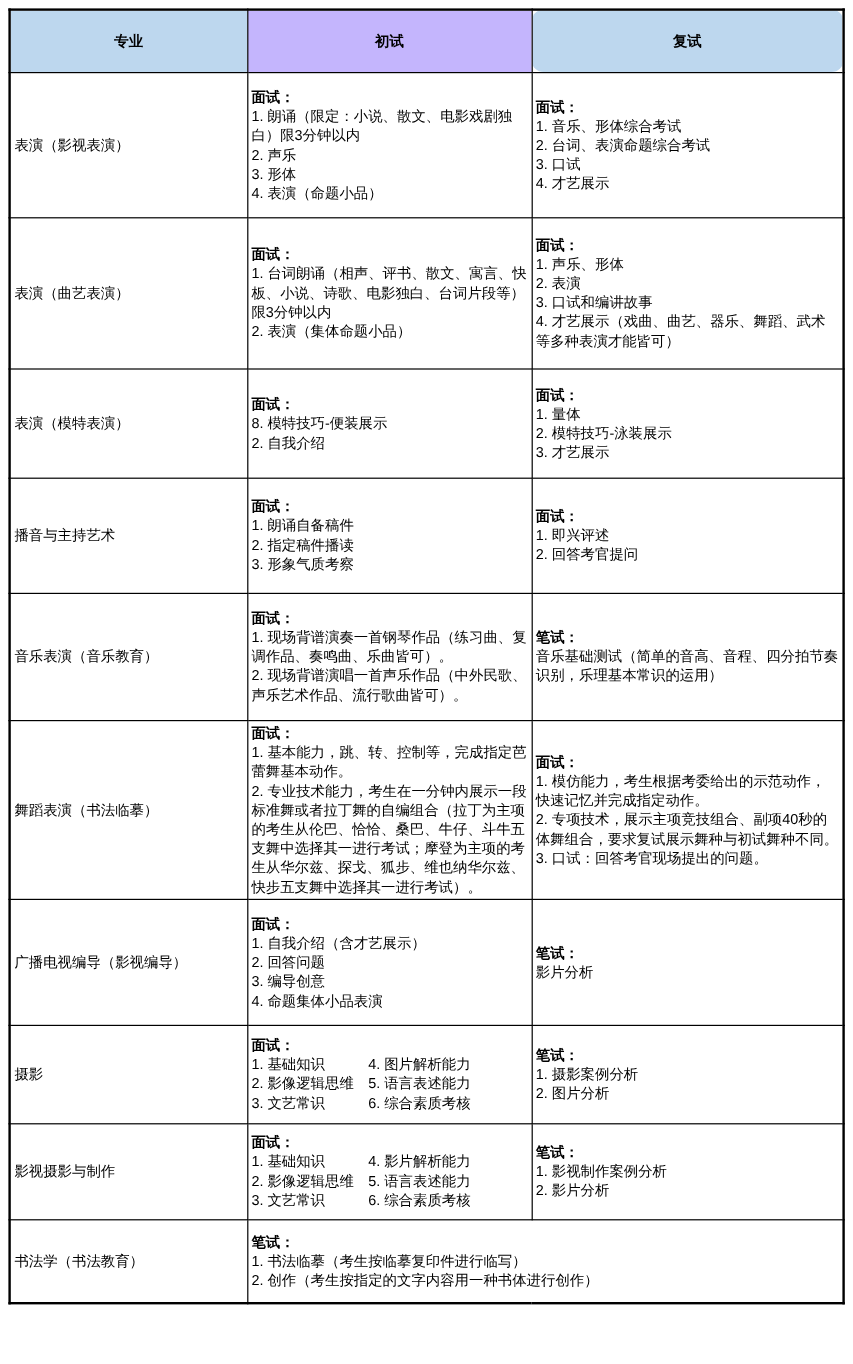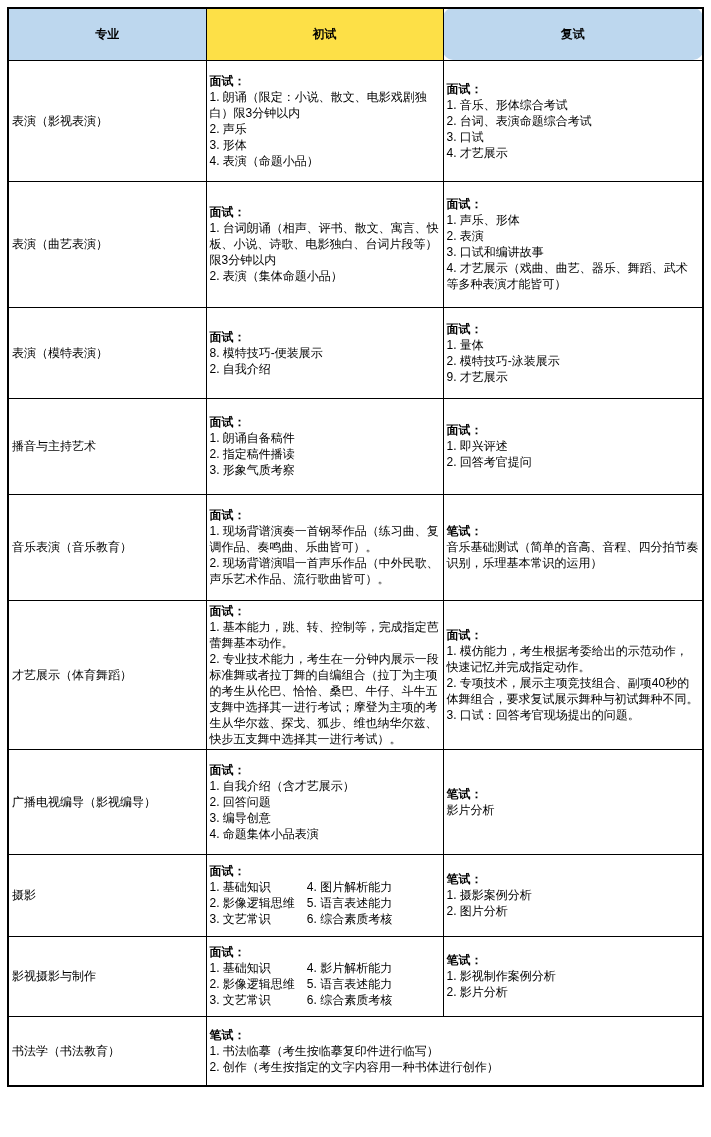--- a/index.html
+++ b/index.html
@@ -58,21 +58,21 @@
 <div class="page">
   <table class="exam-table">
     <colgroup>
       <col style="width:198px">
       <col style="width:237px">
       <col style="width:260px">
     </colgroup>
     <thead>
       <tr style="height:52px">
         <th class="hdr" style="background: rgb(189, 215, 238);">专业</th>
-        <th class="hdr" style="background: #fde047;">初试</th>
+        <th class="hdr" style="background: #c4b5fd;">初试</th>
         <th class="hdr" style="background: rgb(189, 215, 238); border-radius: 10px;">复试</th>
       </tr>
     </thead>
     <tbody>
       <tr style="height:121px">
         <td class="major-cell">表演（影视表演）</td>
         <td class="exam-cell">
           <div class="exam-label">面试：</div>
           <div class="exam-body">1. 朗诵（限定：小说、散文、电影戏剧独白）限3分钟以内
 2. 声乐
@@ -106,21 +106,21 @@
         <td class="major-cell">表演（模特表演）</td>
         <td class="exam-cell">
           <div class="exam-label">面试：</div>
           <div class="exam-body">8. 模特技巧-便装展示
 2. 自我介绍</div>
         </td>
         <td class="exam-cell">
           <div class="exam-label">面试：</div>
           <div class="exam-body">1. 量体
 2. 模特技巧-泳装展示
-9. 才艺展示</div>
+3. 才艺展示</div>
         </td>
       </tr>
       <tr style="height:96px">
         <td class="major-cell">播音与主持艺术</td>
         <td class="exam-cell">
           <div class="exam-label">面试：</div>
           <div class="exam-body">1. 朗诵自备稿件
 2. 指定稿件播读
 3. 形象气质考察</div>
         </td>
@@ -136,21 +136,21 @@
           <div class="exam-label">面试：</div>
           <div class="exam-body">1. 现场背谱演奏一首钢琴作品（练习曲、复调作品、奏鸣曲、乐曲皆可）。
 2. 现场背谱演唱一首声乐作品（中外民歌、声乐艺术作品、流行歌曲皆可）。</div>
         </td>
         <td class="exam-cell">
           <div class="exam-label">笔试：</div>
           <div class="exam-body">音乐基础测试（简单的音高、音程、四分拍节奏识别，乐理基本常识的运用）</div>
         </td>
       </tr>
       <tr style="height:148px">
-        <td class="major-cell">才艺展示（体育舞蹈）</td>
+        <td class="major-cell">舞蹈表演（书法临摹）</td>
         <td class="exam-cell">
           <div class="exam-label">面试：</div>
           <div class="exam-body">1. 基本能力，跳、转、控制等，完成指定芭蕾舞基本动作。
 2. 专业技术能力，考生在一分钟内展示一段标准舞或者拉丁舞的自编组合（拉丁为主项的考生从伦巴、恰恰、桑巴、牛仔、斗牛五支舞中选择其一进行考试；摩登为主项的考生从华尔兹、探戈、狐步、维也纳华尔兹、快步五支舞中选择其一进行考试）。</div>
         </td>
         <td class="exam-cell">
           <div class="exam-label">面试：</div>
           <div class="exam-body">1. 模仿能力，考生根据考委给出的示范动作，快速记忆并完成指定动作。
 2. 专项技术，展示主项竞技组合、副项40秒的体舞组合，要求复试展示舞种与初试舞种不同。
 3. 口试：回答考官现场提出的问题。</div>

